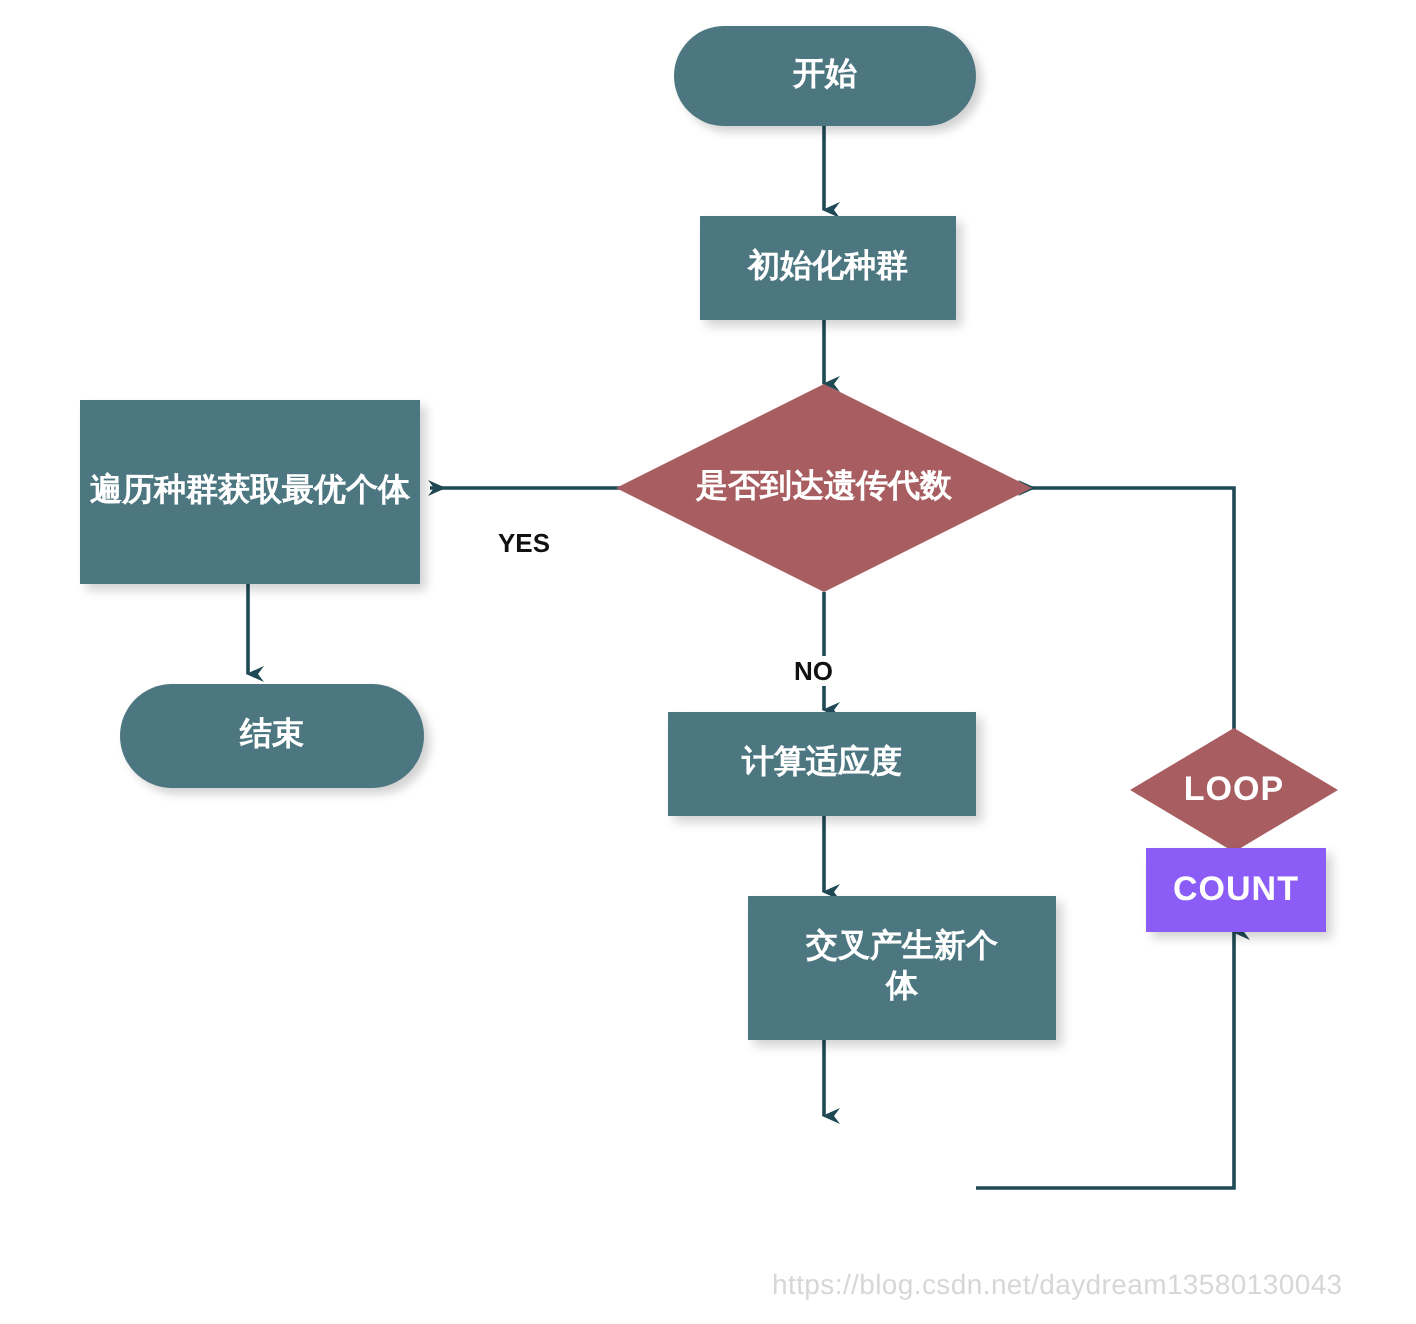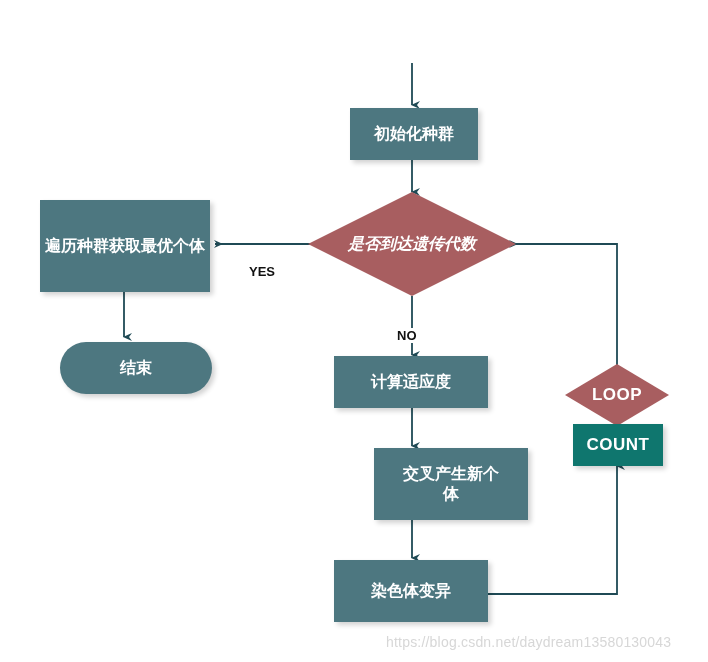--- a/index.html
+++ b/index.html
@@ -43,21 +43,21 @@
     padding: 2px 4px;
     box-shadow: 3px 3px 5px rgba(0,0,0,0.18);
   }
   .node-oval {
     background: #4d7780;
     font-size: 16px;
     border-radius: 999px;
     box-shadow: 3px 3px 5px rgba(0,0,0,0.18);
   }
   .node-blue {
-    background: #0f766e;
+    background: #8b5cf6;
     font-size: 17px;
     letter-spacing: 0.5px;
     box-shadow: 3px 3px 5px rgba(0,0,0,0.18);
   }
   .node-diamond {
     background: transparent;
     box-shadow: none;
   }
   .node-diamond .dia-shape {
     position: absolute;
@@ -125,51 +125,51 @@
       <line x1="412" y1="408" x2="412" y2="446" marker-end="url(#arrowDown)"></line>
 
       <line x1="412" y1="520" x2="412" y2="558" marker-end="url(#arrowDown)"></line>
 
       <polyline points="488,594 617,594 617,466" marker-end="url(#arrowUp)"></polyline>
 
       <polyline points="617,365 617,244 510,244" marker-end="url(#arrowLeft)"></polyline>
     </g>
   </svg>
 
+  <div class="node node-oval" style="left:337px; top:13px; width:151px; height:50px;">
+    <span>开始</span>
+  </div>
 
   <div class="node node-rect" style="left:350px; top:108px; width:128px; height:52px;">
     <span>初始化种群</span>
   </div>
 
   <div class="node node-diamond" style="left:308px; top:192px; width:208px; height:104px;">
     <svg class="dia-shape" viewBox="0 0 208 104" preserveAspectRatio="none">
       <polygon points="104,0 208,52 104,104 0,52" fill="#a85e60"></polygon>
     </svg>
-    <span class="dia-label" style="font-size:16px;font-style:italic;">是否到达遗传代数</span>
+    <span class="dia-label" style="font-size:16px;">是否到达遗传代数</span>
   </div>
 
   <div class="node node-rect" style="left:40px; top:200px; width:170px; height:92px;">
     <span>遍历种群获取最优个体</span>
   </div>
 
   <div class="node node-oval" style="left:60px; top:342px; width:152px; height:52px;">
     <span>结束</span>
   </div>
 
   <div class="node node-rect" style="left:334px; top:356px; width:154px; height:52px;">
     <span>计算适应度</span>
   </div>
 
   <div class="node node-rect" style="left:334px; top:448px; width:154px; height:72px;margin-left:40px;">
     <span style="max-width:110px;">交叉产生新个体</span>
   </div>
 
-  <div class="node node-rect" style="left:334px; top:560px; width:154px; height:62px;">
-    <span>染色体变异</span>
-  </div>
 
   <div class="node node-diamond" style="left:565px; top:364px; width:104px; height:62px;">
     <svg class="dia-shape" viewBox="0 0 104 62" preserveAspectRatio="none">
       <polygon points="52,0 104,31 52,62 0,31" fill="#a85e60"></polygon>
     </svg>
     <span class="dia-label" style="font-size:17px; letter-spacing:0.5px;">LOOP</span>
   </div>
 
   <div class="node node-blue" style="left:573px; top:424px; width:90px; height:42px;">
     <span>COUNT</span>

